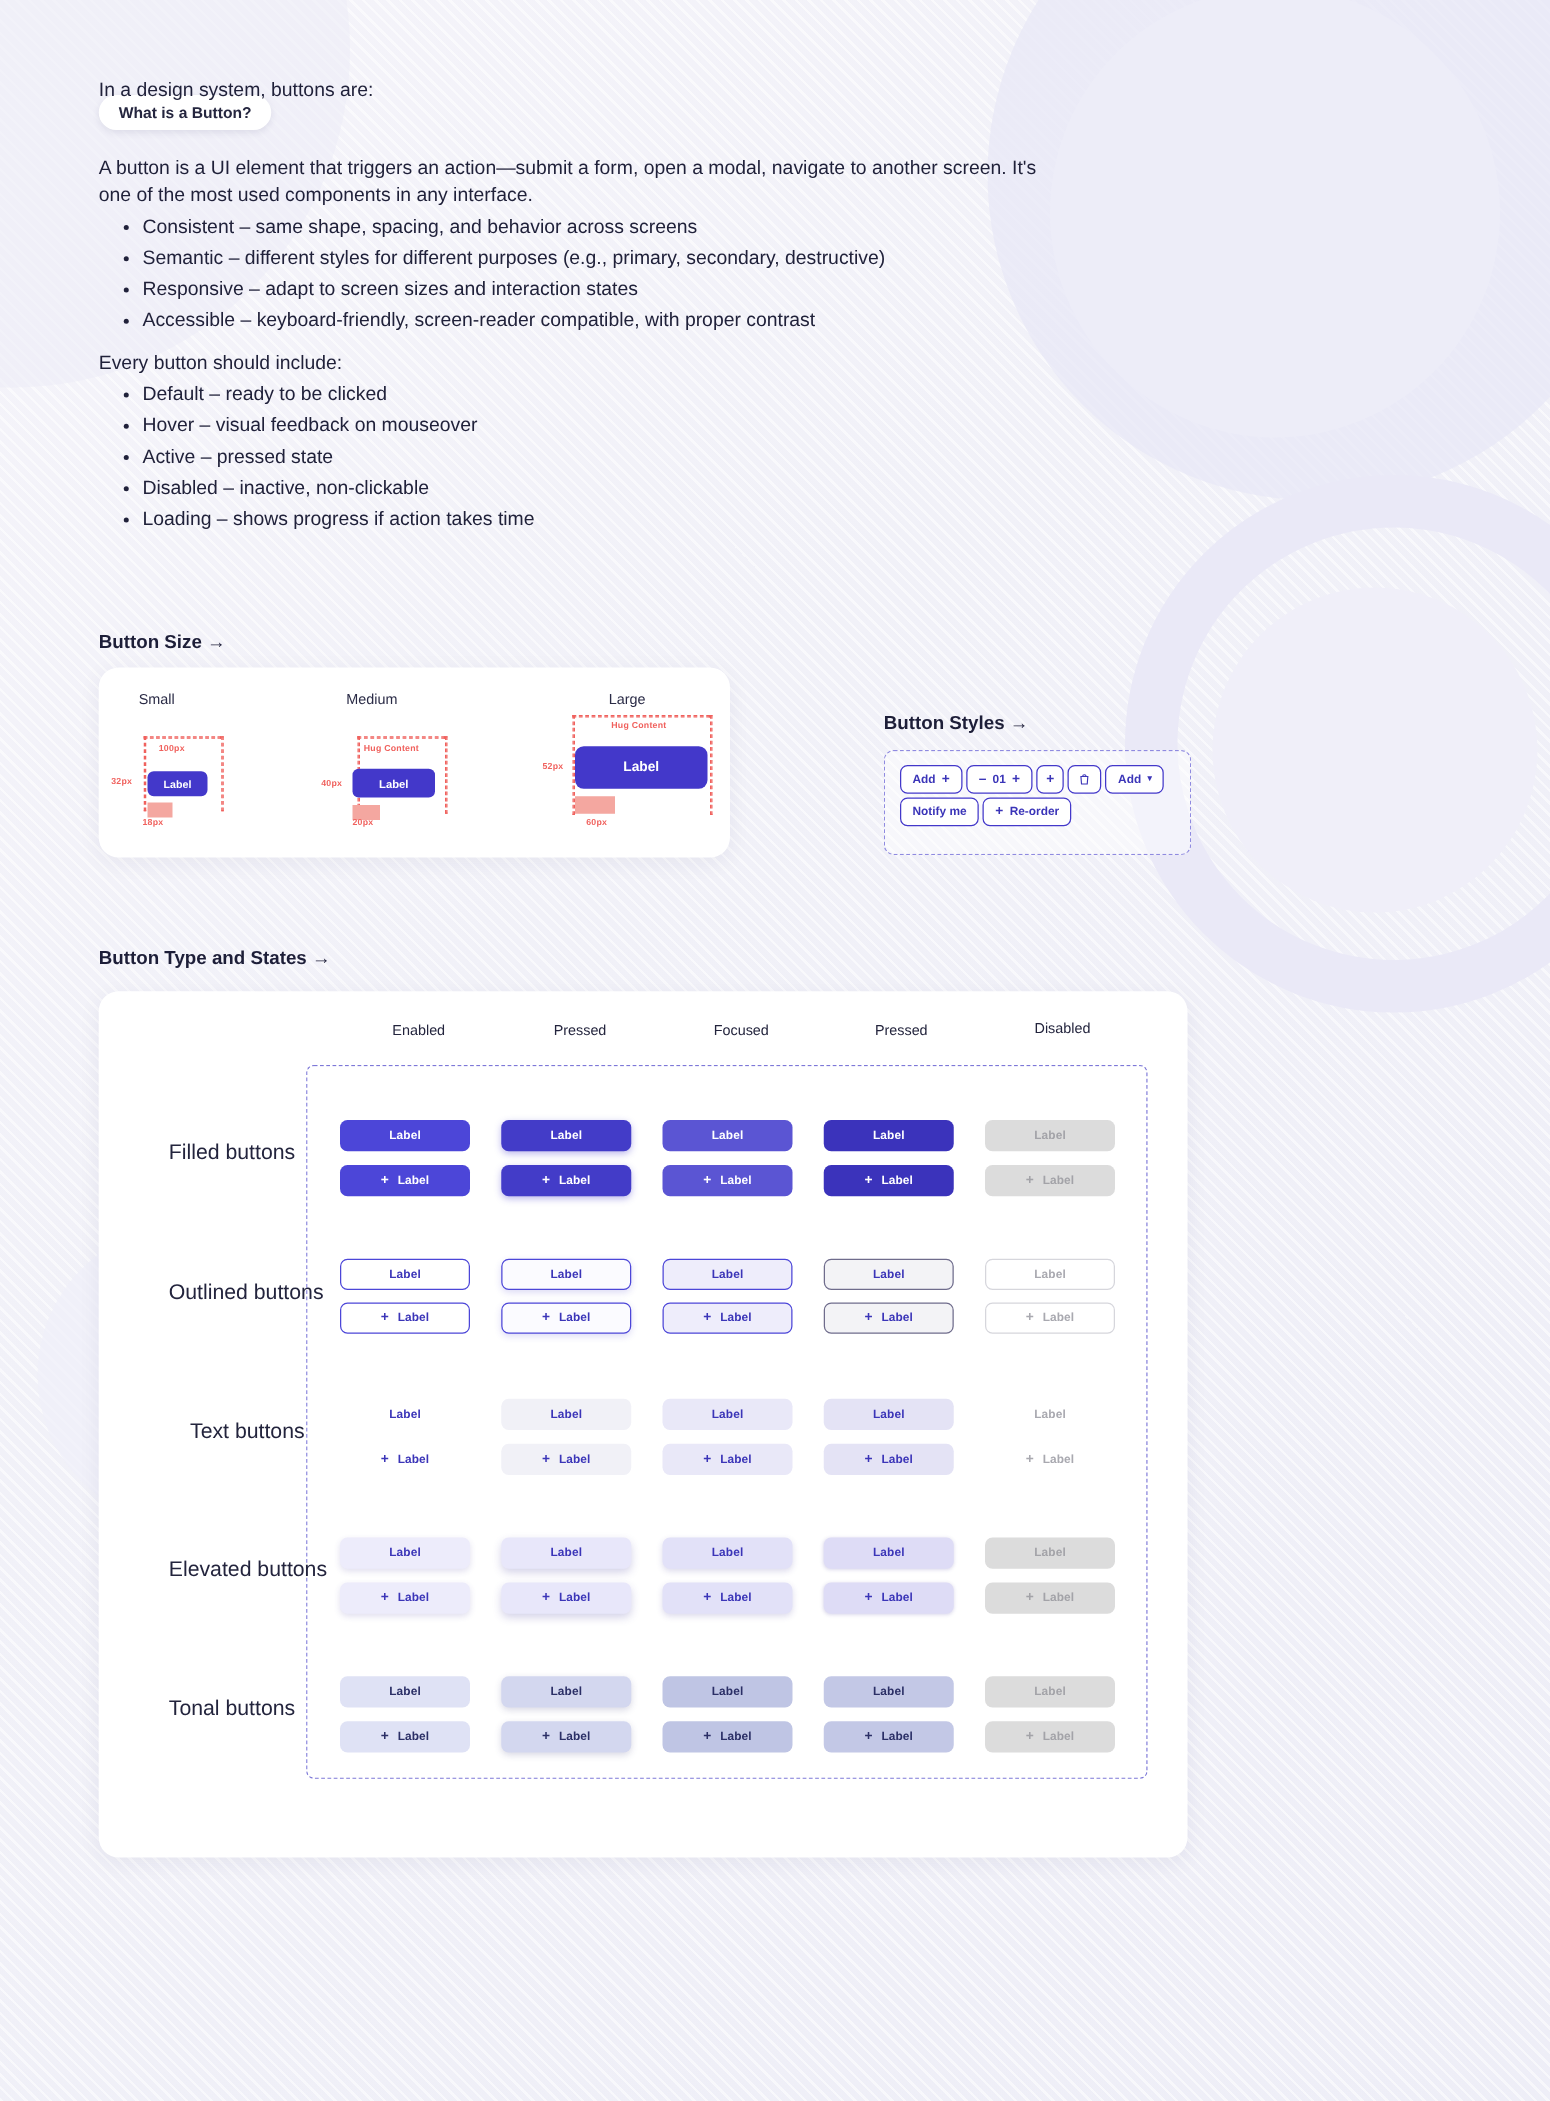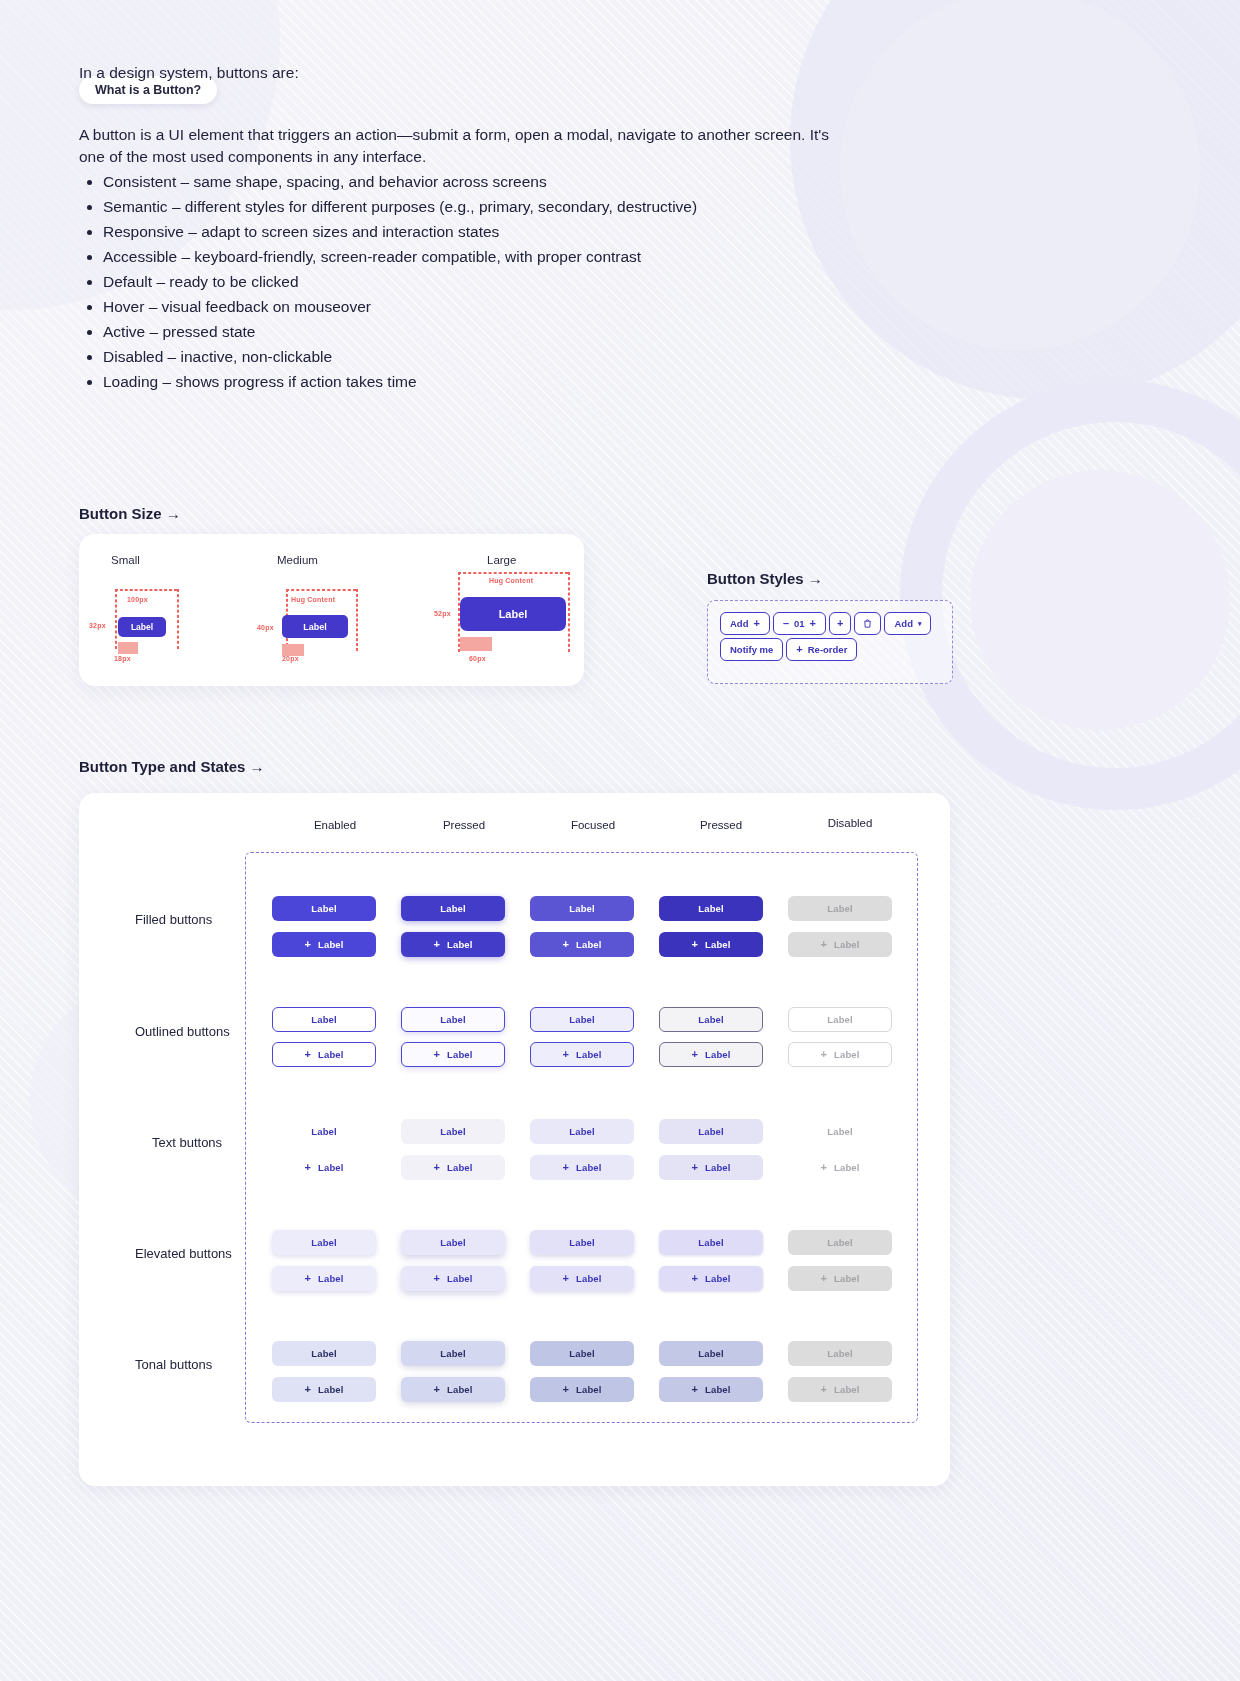--- a/index.html
+++ b/index.html
@@ -33,21 +33,21 @@
     display:inline-block; background:#fff; border-radius:16px;
     padding:7px 16px; font-size:12.5px; font-weight:600; color:#25263f;
     box-shadow: 0 2px 6px rgba(40,40,90,0.10);
   }
   .content { position: relative; }
   .intro {
     position:absolute; left:79px; top:62px; width:760px;
   }
   .intro p { margin:0; font-size:15.5px; line-height:1.42; color:#1f2039; }
   ul.bullets { margin: 2px 0 0 0; padding-left: 24px; }
-  ul.bullets li { font-size:15.5px; line-height:1.42; margin: 3px 0; }
+  ul.bullets li { font-size:15.5px; line-height:1.42; margin: 3px 11px; }
   .sub-head { font-weight:700; font-size:15.5px; margin-top:20px; }
 
   .sec-title {
     position:absolute; font-size:15px; font-weight:700; color:#1d1e38;
   }
   .card {
     position:absolute; background:#fff; border-radius:16px;
     box-shadow: 0 4px 18px rgba(40,40,90,0.06);
   }
 
@@ -71,21 +71,21 @@
     border:1px solid #4338ca; border-radius:6px; background:#fff;
     color:#3b35b8; font-size:9.5px; font-weight:700;
     padding:5px 9px; display:inline-flex; align-items:center; gap:5px;
     line-height:1; white-space:nowrap;
   }
   .mini-btn.sq { padding:5px 7px; }
 
   
   #states-card { left:79px; top:793px; width:871px; height:693px; }
   .colhead { position:absolute; font-size:11.5px; color:#23243d; text-align:center; width:120px; }
-  .rowhead { position:absolute; font-size:13px; color:#23243d; }
+  .rowhead { position:absolute; font-size:17px; color:#23243d; }
   .dashbox {
     position:absolute; left:166px; top:59px; width:673px; height:571px;
     border:1px dashed #7d78d8; border-radius:6px;
   }
   .btn {
     position:absolute; width:104px; height:25px; border-radius:6px;
     display:flex; align-items:center; justify-content:center; gap:7px;
     font-size:9.5px; font-weight:700; letter-spacing:.1px;
   }
   .plus { font-size:11px; line-height:1; font-weight:700; }
@@ -110,20 +110,21 @@
 
   <div class="intro">
     <p>In a design system, buttons are:</p>
     <p style="margin-top:40px;">A button is a UI element that triggers an action—submit a form, open a modal, navigate to another screen. It's one of the most used components in any interface.</p>
     <ul class="bullets">
       <li>Consistent – same shape, spacing, and behavior across screens</li>
       <li>Semantic – different styles for different purposes (e.g., primary, secondary, destructive)</li>
       <li>Responsive – adapt to screen sizes and interaction states</li>
       <li>Accessible – keyboard-friendly, screen-reader compatible, with proper contrast</li>
     </ul>
+    <p style="margin-top:12px;">Every button should include:</p>
     <ul class="bullets">
       <li>Default – ready to be clicked</li>
       <li>Hover – visual feedback on mouseover</li>
       <li>Active – pressed state</li>
       <li>Disabled – inactive, non-clickable</li>
       <li>Loading – shows progress if action takes time</li>
     </ul>
   </div>
 
   <div class="sec-title" style="left:79px; top:505px;">Button Size →</div>

